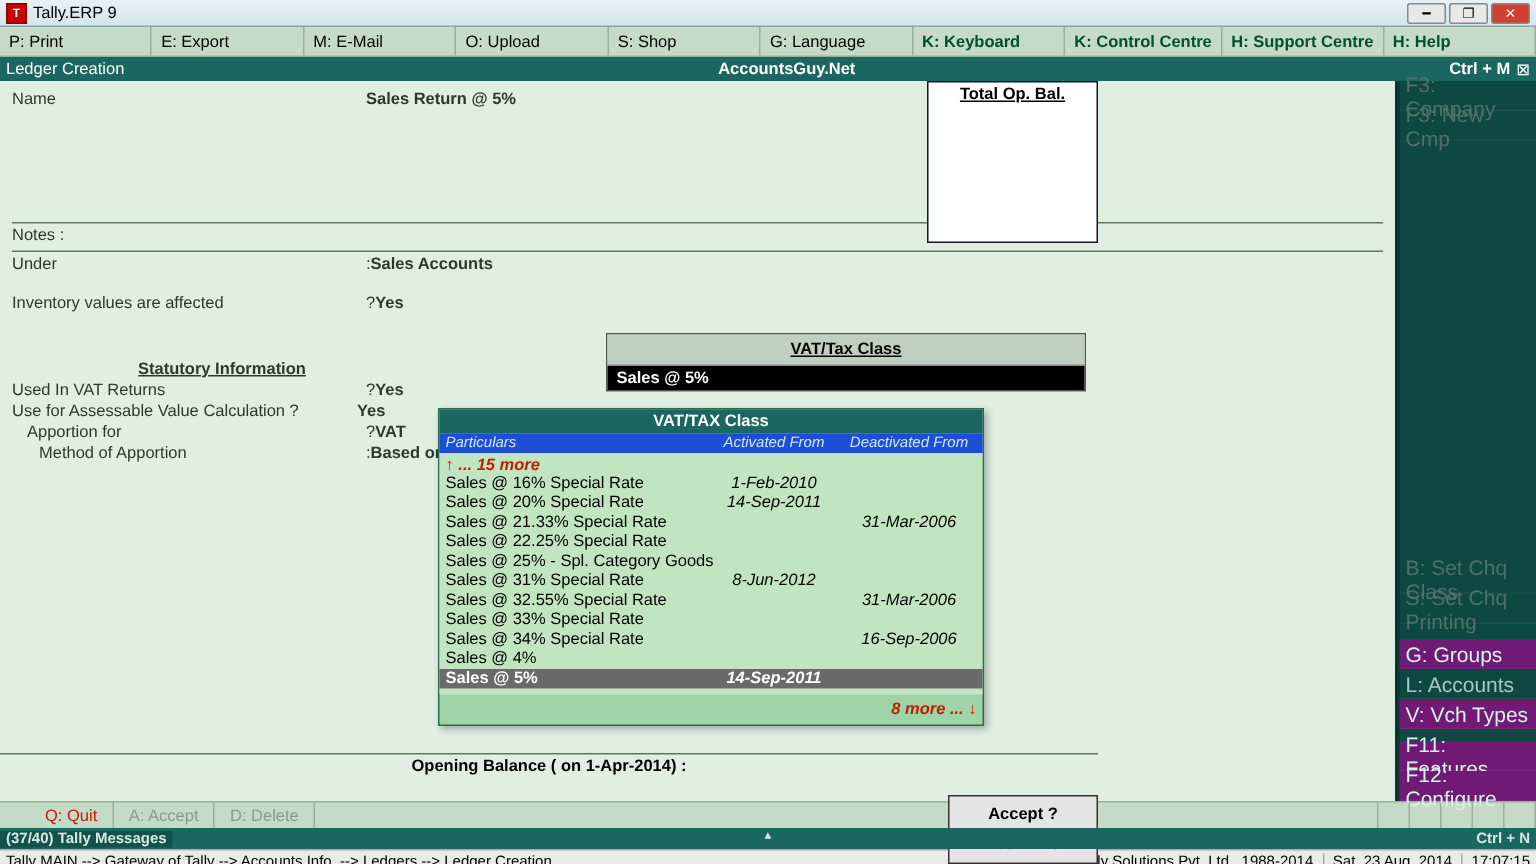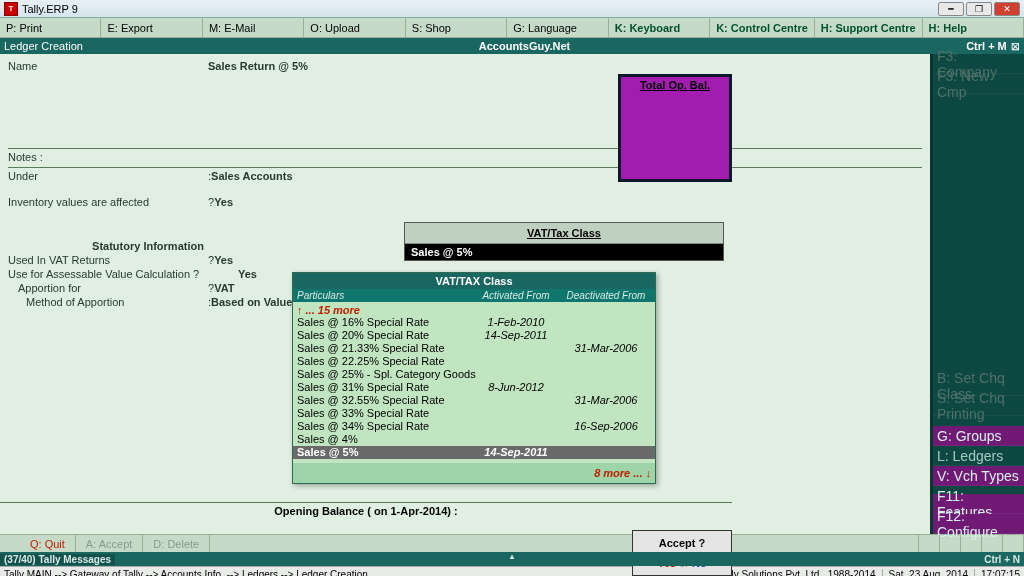--- a/index.html
+++ b/index.html
@@ -27,38 +27,38 @@
   .workarea { flex:1; background:#e0efe2; position:relative; }
   .sidepanel { width:94px; background:#0e4842; border-left:3px solid #0a3530; display:flex; flex-direction:column; }
   .sidebtn { height:20px; color:#a8c8c2; display:flex; align-items:center; padding:0 4px; font-size:14px; border-bottom:1px solid rgba(255,255,255,.05); }
   .sidebtn.dim { color:#50706a; }
   .sidebtn.hl { background:#701a75; color:#d8f0eb; }
   .sidespacer { flex:1; }
   
   
   .ledger { position:absolute; inset:0; padding:4px 8px; font-size:11px; color:#2a3a30; }
   .ledger .row { display:flex; margin:2px 0; }
-  .ledger .lbl { width:200px; }
+  .ledger .lbl { width:236px; }
   .ledger .val { font-weight:bold; }
   .ledger .divider { border-bottom:1px solid #5a7a5a; margin:4px 0 2px; }
-  .ledger .section-title { font-weight:bold; margin:4px 16px 2px; }
-  
-  
-  .opbalbox { position:absolute; top:0; right:198px; width:114px; height:108px; background:#a21caf; border:3px solid #0f172a;margin-top:20px; }
+  .ledger .section-title { font-weight:bold; text-decoration:underline; margin:4px 16px 2px; }
+  
+  
+  .opbalbox { position:absolute; top:0; right:198px; width:114px; height:108px; background:#ffffff; border:1px solid #0f172a; }
   .opbalbox .hdr { text-align:center; font-weight:bold; text-decoration:underline; padding:2px; font-size:11px; }
   
   
   .vatpanel { position:absolute; top:168px; left:404px; width:320px; border:1px solid #555; background:#fff; }
   .vatpanel .hdr { background:#c0d0c0; border-bottom:1px solid #888; text-align:center; font-weight:bold; text-decoration:underline; padding:4px; }
   .vatpanel .selbar { background:#000; color:#fff; padding:2px 6px; font-weight:bold; font-size:11px; }
   
   
   .vatpopup { position:absolute; top:218px; left:292px; width:364px; background:#9fd3a8; border:1px solid #2c6b50; font-size:11px; box-shadow:2px 2px 5px rgba(0,0,0,.3); }
   .vatpopup .title { background:#1a6660; color:#fff; text-align:center; font-weight:bold; padding:2px; }
-  .vatpopup .cols { background:#0f766e; color:#d8e8e4; display:flex; padding:1px 4px; font-style:italic; font-size:10px; }
+  .vatpopup .cols { background:#1d4ed8; color:#d8e8e4; display:flex; padding:1px 4px; font-style:italic; font-size:10px; }
   .vatpopup .cols .c1 { flex:1; }
   .vatpopup .cols .c2 { width:90px; text-align:center; }
   .vatpopup .cols .c3 { width:90px; text-align:center; }
   .vatpopup .body { background:#c0e5c0; padding:2px 4px 4px; }
   .vatpopup .more { color:#c02000; font-weight:bold; font-style:italic; }
   .vatpopup .item { display:flex; padding:0 0; line-height:13px; }
   .vatpopup .item .c1 { flex:1; white-space:nowrap; }
   .vatpopup .item .c2 { width:90px; text-align:center; font-style:italic; }
   .vatpopup .item .c3 { width:90px; text-align:center; font-style:italic; }
   .vatpopup .item.sel { background:#6a6a6a; color:#fff; font-weight:bold; margin:0 -4px; padding:0 4px; }
@@ -282,21 +282,21 @@
   </div>
 
   <div class="sidepanel">
     <div class="sidebtn dim">F3: Company</div>
     <div class="sidebtn dim">F3: New Cmp</div>
     <div class="sidespacer"></div>
     <div class="sidebtn dim">B: Set Chq Class</div>
     <div class="sidebtn dim">S: Set Chq Printing</div>
     <div style="height:10px"></div>
     <div class="sidebtn hl">G: Groups</div>
-    <div class="sidebtn">L: Ledgers</div>
+    <div class="sidebtn">L: Accounts</div>
     <div class="sidebtn hl">V: Vch Types</div>
     <div style="height:8px"></div>
     <div class="sidebtn hl">F11: Features</div>
     <div class="sidebtn hl">F12: Configure</div>
   </div>
 </div>
 
 <div class="bottombar">
   <div class="bi quit">Q: Quit</div>
   <div class="bi dim">A: Accept</div>

